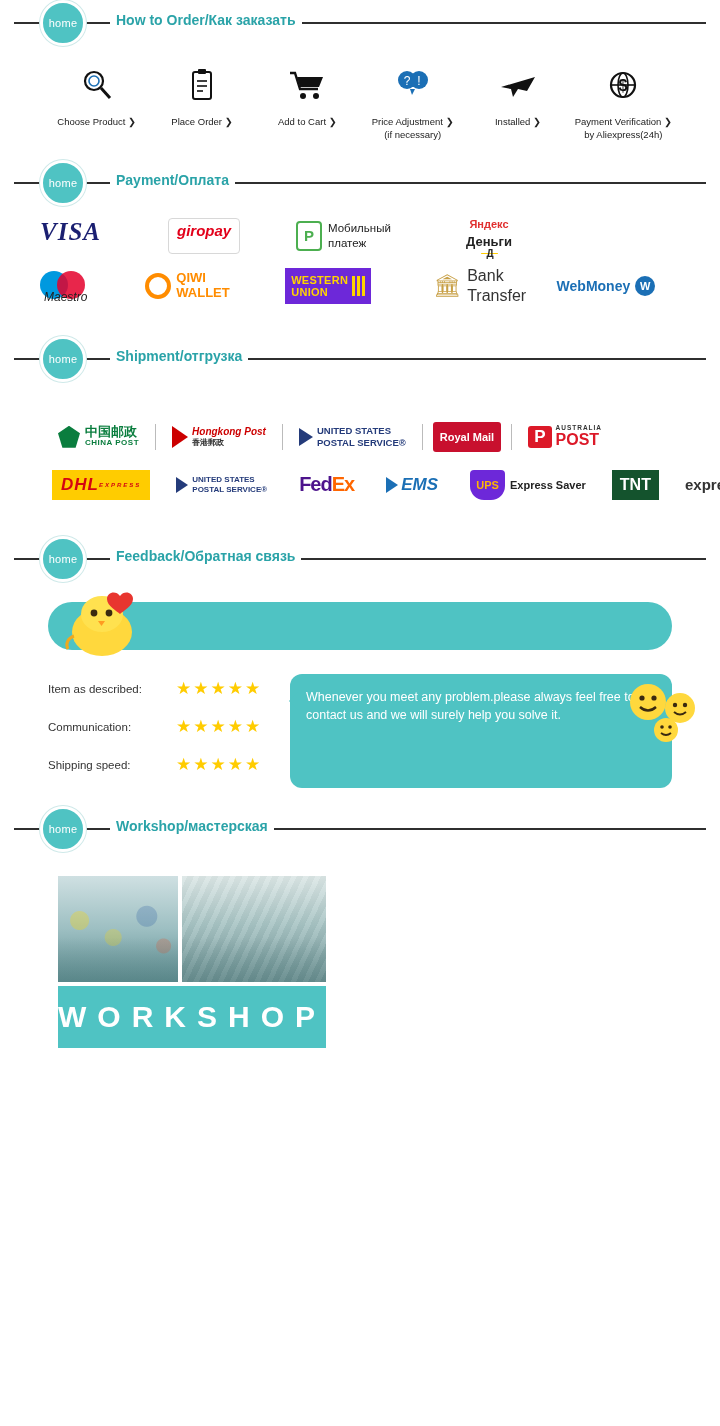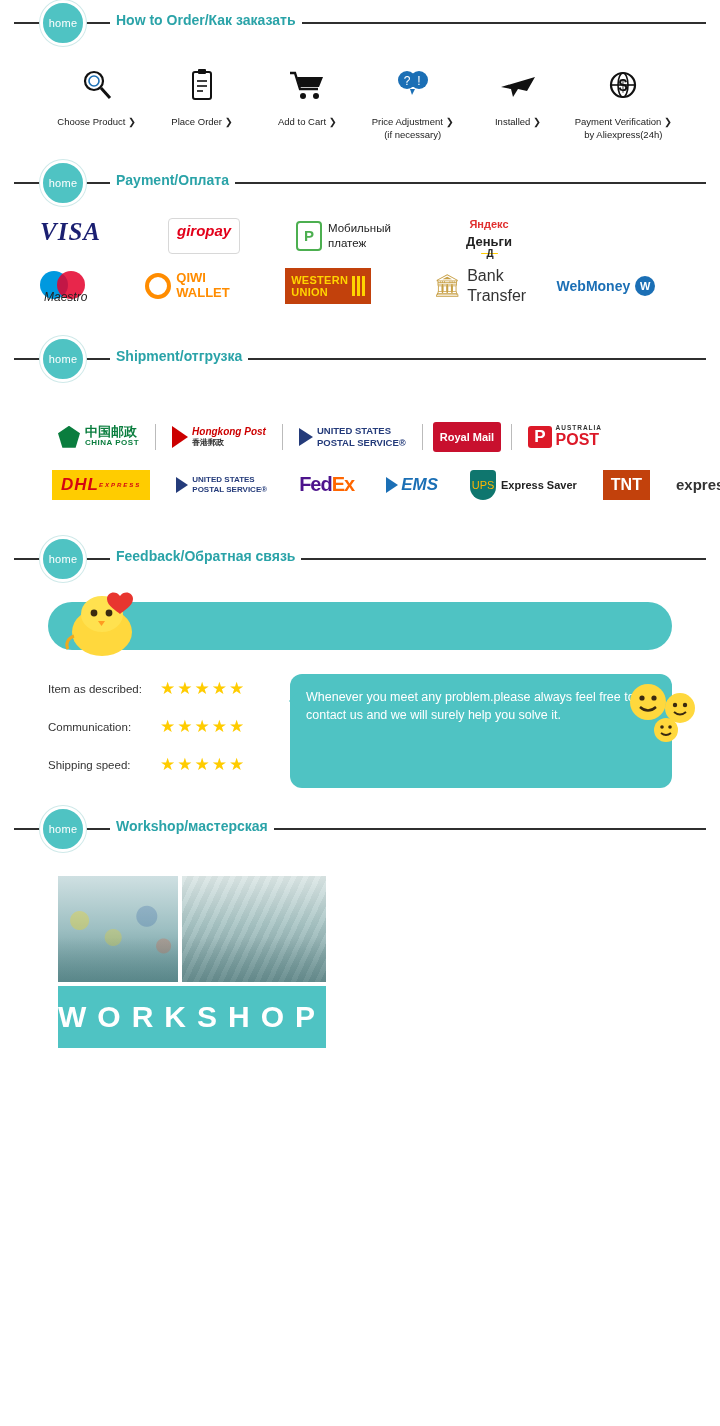--- a/index.html
+++ b/index.html
@@ -159,21 +159,21 @@
     position: absolute; bottom: -2px; left: 4px;
     font-size: 12px; color: #222; font-style: italic;
   }
   .qiwi { display: flex; align-items: center; gap: 5px; }
   .qiwi-o {
     width: 26px; height: 26px; border-radius: 50%;
     border: 4px solid #ff8c00;
   }
   .qiwi-t { font-size: 13px; font-weight: bold; color: #ff8c00; line-height: 1.1; }
   .wu {
-    background: #c2410c; color: #ffd400;
+    background: #6d28d9; color: #ffd400;
     font-weight: bold; font-size: 11px; padding: 3px 6px;
     line-height: 1.1; letter-spacing: .3px;
     display: flex; align-items: center; gap: 4px;
   }
   .wu .bars { display: flex; gap: 2px; }
   .wu .bars span { display: block; width: 3px; height: 20px; background: #ffd400; }
   .bank { display: flex; align-items: center; gap: 6px; }
   .bank-ico { color: #c8a046; font-size: 22px; line-height: 1; }
   .bank-txt { font-size: 16px; color: #333; line-height: 1.2; }
   .webmoney { display: flex; align-items: center; gap: 5px; }
@@ -239,27 +239,27 @@
   .ems { display: flex; align-items: center; gap: 3px; }
   .ems .chev {
     width: 0; height: 0;
     border-top: 8px solid transparent;
     border-bottom: 8px solid transparent;
     border-left: 12px solid #1b6fb5;
   }
   .ems .tx { color: #1b6fb5; font-size: 17px; font-weight: bold; font-style: italic; }
   .ups { display: flex; align-items: center; gap: 5px; }
   .ups .shield {
-    width: 26px; height: 30px; background: #0f766e;
+    width: 35px; height: 30px; background: #6d28d9;
     border-radius: 4px 4px 14px 14px;
-    color: #ffb500; font-size: 11px; font-weight: normal;
+    color: #ffb500; font-size: 11px; font-weight: bold;
     display: flex; align-items: center; justify-content: center;
   }
   .ups .tx { font-size: 11px; color: #222; }
-  .tnt { background: #c2410c; color: #fff; padding: 0 8px; font-size: 16px; font-weight: bold; }
+  .tnt { background: #14532d; color: #fff; padding: 0 8px; font-size: 16px; font-weight: bold; }
   .express-txt { font-size: 15px; color: #333; }
   .ship-div { width: 1px; height: 26px; background: #bbb; }
 
   
   .fb-banner {
     position: relative;
     margin: 22px 48px 0 48px;
     height: 48px;
     background: #4fc3c3;
     border-radius: 24px;
@@ -281,20 +281,21 @@
     margin: 24px 48px 0 48px;
     display: flex;
     gap: 22px;
   }
   .fb-rates { width: 220px; }
   .fb-rate-row {
     display: flex;
     align-items: center;
     height: 30px;
     margin-bottom: 8px;
+    gap: 16px;
   }
   .fb-rate-lbl { width: 112px; font-size: 11.5px; color: #333; }
   .stars { letter-spacing: 2px; font-size: 17px; color: #ffcc00; }
   .star { display: inline-block; }
   .fb-bubble {
     position: relative;
     flex: 1;
     background: #4fc3c3;
     border-radius: 12px;
     color: #ffffff;

